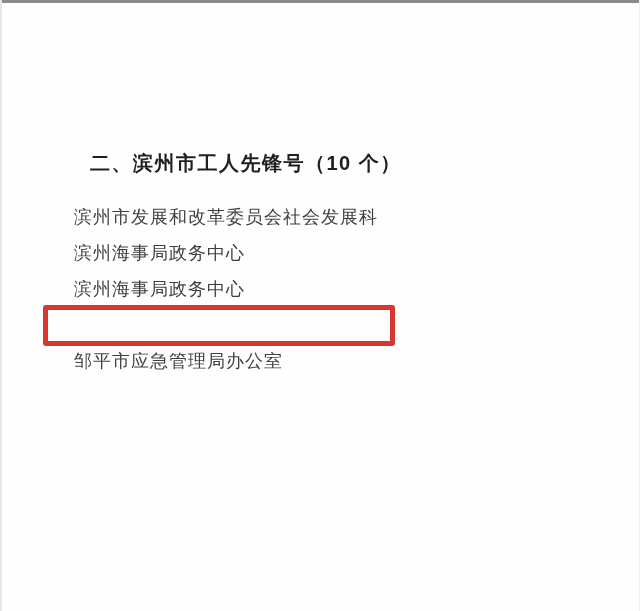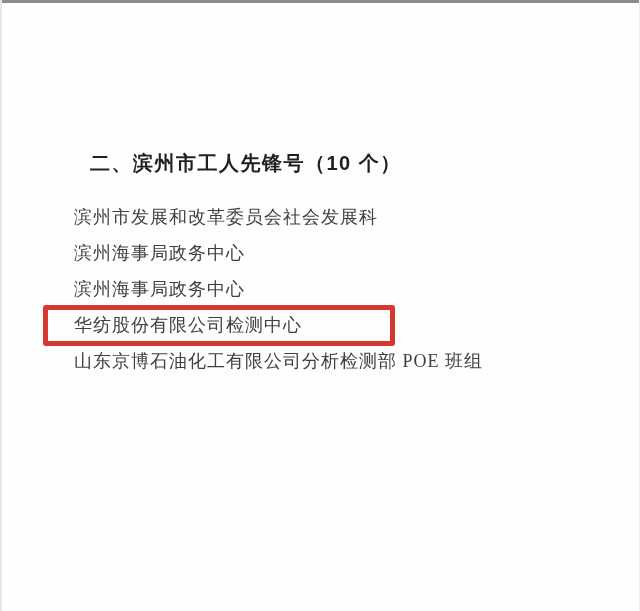--- a/index.html
+++ b/index.html
@@ -71,16 +71,16 @@
 </head>
 <body>
 
 <div class="page">
   <div class="top-bar"></div>
   <h1 class="heading">二、滨州市工人先锋号（10 个）</h1>
   <div class="list">
       <div class="row"><span class="row-text">滨州市发展和改革委员会社会发展科</span></div>
       <div class="row"><span class="row-text">滨州海事局政务中心</span></div>
       <div class="row"><span class="row-text">滨州海事局政务中心</span></div>
-      <div class="row"><div class="highlight-box"></div><span class="row-text">华纺股份有限公司检测中心</span></div>
-      <div class="row"><span class="row-text">山东京博石油化工有限公司分析检测部 POE 班组</span></div>
+      <div class="row"><div class="highlight-box"></div></div>
+      <div class="row"><span class="row-text">邹平市应急管理局办公室</span></div>
     </div>
 </div>
 
 </body></html>

